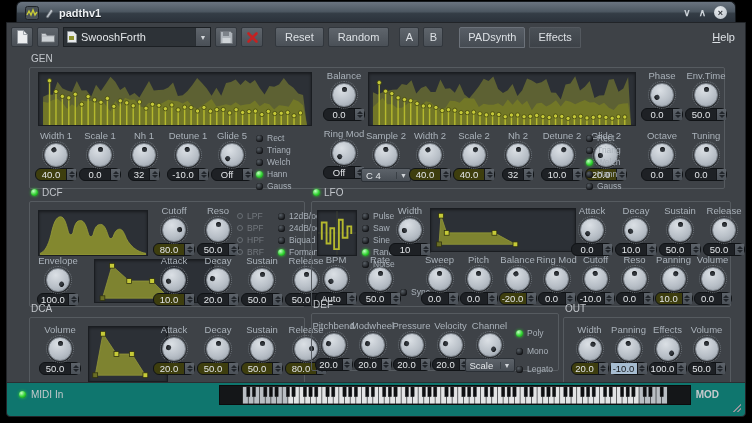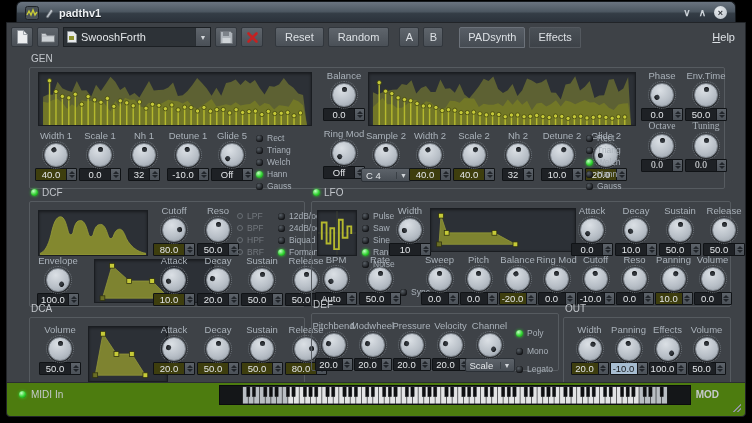--- a/index.html
+++ b/index.html
@@ -53,21 +53,21 @@
   .kcol{width:44px;display:flex;flex-direction:column;align-items:center;}
   .tight .kcol{width:39px;}
   .klabel{font-size:9.5px;color:#aab2ba;height:11px;line-height:11px;white-space:nowrap;}
   .knob{position:relative;width:24px;height:24px;border-radius:50%;margin:2px 0 1px;
     background:radial-gradient(circle at 40% 28%,#dbe0e5,#b8bfc7 58%,#959da6);
     border:1px solid #7e858d;box-shadow:0 1px 2px rgba(0,0,0,.55);}
   .knob::before{content:'';position:absolute;inset:-3px;border-radius:50%;border:1px dotted #6e747b;}
   .stem{position:absolute;inset:0;}
   .dot{position:absolute;left:50%;top:3px;width:5px;height:5px;margin-left:-2.5px;border-radius:50%;
     background:#33383e;box-shadow:inset 0 1px 1px rgba(0,0,0,.7);}
-  .spin{display:flex;align-items:stretch;height:13px;min-width:42px;background:#1e2125;border:1px solid #101316;border-radius:1px;}
+  .spin{display:flex;align-items:stretch;height:13px;min-width:42px;background:#1e2125;border:1px solid #101316;border-radius:6px;}
   .tight .spin{min-width:38px;}
   .spin.narrow{min-width:32px;}
   .spin.mod{background:#3e3e0e;}
   .sval{flex:1;font-size:9.5px;color:#e3e6e9;text-align:center;line-height:11px;padding:0 1px;white-space:nowrap;}
   .sval.sel{background:#a7bdd1;color:#14171a;}
   .sbtn{width:10px;background:linear-gradient(#5d636a,#4b5158);border-left:1px solid #14161a;
     display:flex;flex-direction:column;align-items:center;justify-content:center;gap:1px;}
   .sbtn i{width:0;height:0;border-left:3px solid transparent;border-right:3px solid transparent;}
   .sbtn .up{border-bottom:3px solid #21252a;}
   .sbtn .dn{border-top:3px solid #21252a;}
@@ -80,21 +80,21 @@
   .vradios{position:absolute;display:flex;flex-direction:column;}
   .radio{display:flex;align-items:center;gap:4px;height:10px;margin:1px 0;}
   .spread .radio{margin:4px 0;}
   .rlabel{font-size:8.5px;color:#a9b1b9;white-space:nowrap;}
   .radio .led{width:7px;height:7px;}
   .radio.dis .led{background:none;border:1px solid #686e74;width:6px;height:6px;box-shadow:none;}
   .radio.dis .rlabel{color:#73787e;}
 
   
   #statusbar{position:absolute;left:0;right:0;bottom:0;height:34px;border-top:1px solid #2b2e32;
-    background:#4d7c0f;border-radius:0 0 4px 4px;}
+    background:#0f766e;border-radius:0 0 4px 4px;}
   .midi{position:absolute;left:12px;top:6px;display:flex;align-items:center;gap:5px;}
   .midi span{font-size:10px;color:#c6cacd;}
   #kbd{position:absolute;left:212px;top:2px;width:472px;height:20px;background:#141618;border:1px solid #0b0c0d;}
   #kbd svg{display:block;width:100%;height:100%;}
   .modlbl{position:absolute;right:26px;top:6px;font-size:10px;font-weight:bold;color:#c6cacd;}
   .grip{position:absolute;right:4px;bottom:4px;width:9px;height:9px;
     background:linear-gradient(135deg,transparent 55%,#8f959b 55%,#8f959b 65%,transparent 65%,transparent 75%,#8f959b 75%,#8f959b 85%,transparent 85%);}
   .icon svg{display:block;}
 </style>
 </head>
@@ -622,21 +622,21 @@
             </div>
             <div class="spin">
               <span class="sval">50.0</span>
               <span class="sbtn">
                 <i class="up"></i>
                 <i class="dn"></i>
               </span>
             </div>
           </div>
         </div>
-      <div class="krow" style="left:610px;top:53px;font-family:Liberation Serif, serif;">
+      <div class="krow" style="left:610px;top:62px;">
           <div class="kcol">
             <div class="klabel">Octave</div>
             <div class="knob">
               <div class="stem" style="transform:rotate(0deg)">
                 <i class="dot"></i>
               </div>
             </div>
             <div class="spin">
               <span class="sval">0.0</span>
               <span class="sbtn">

